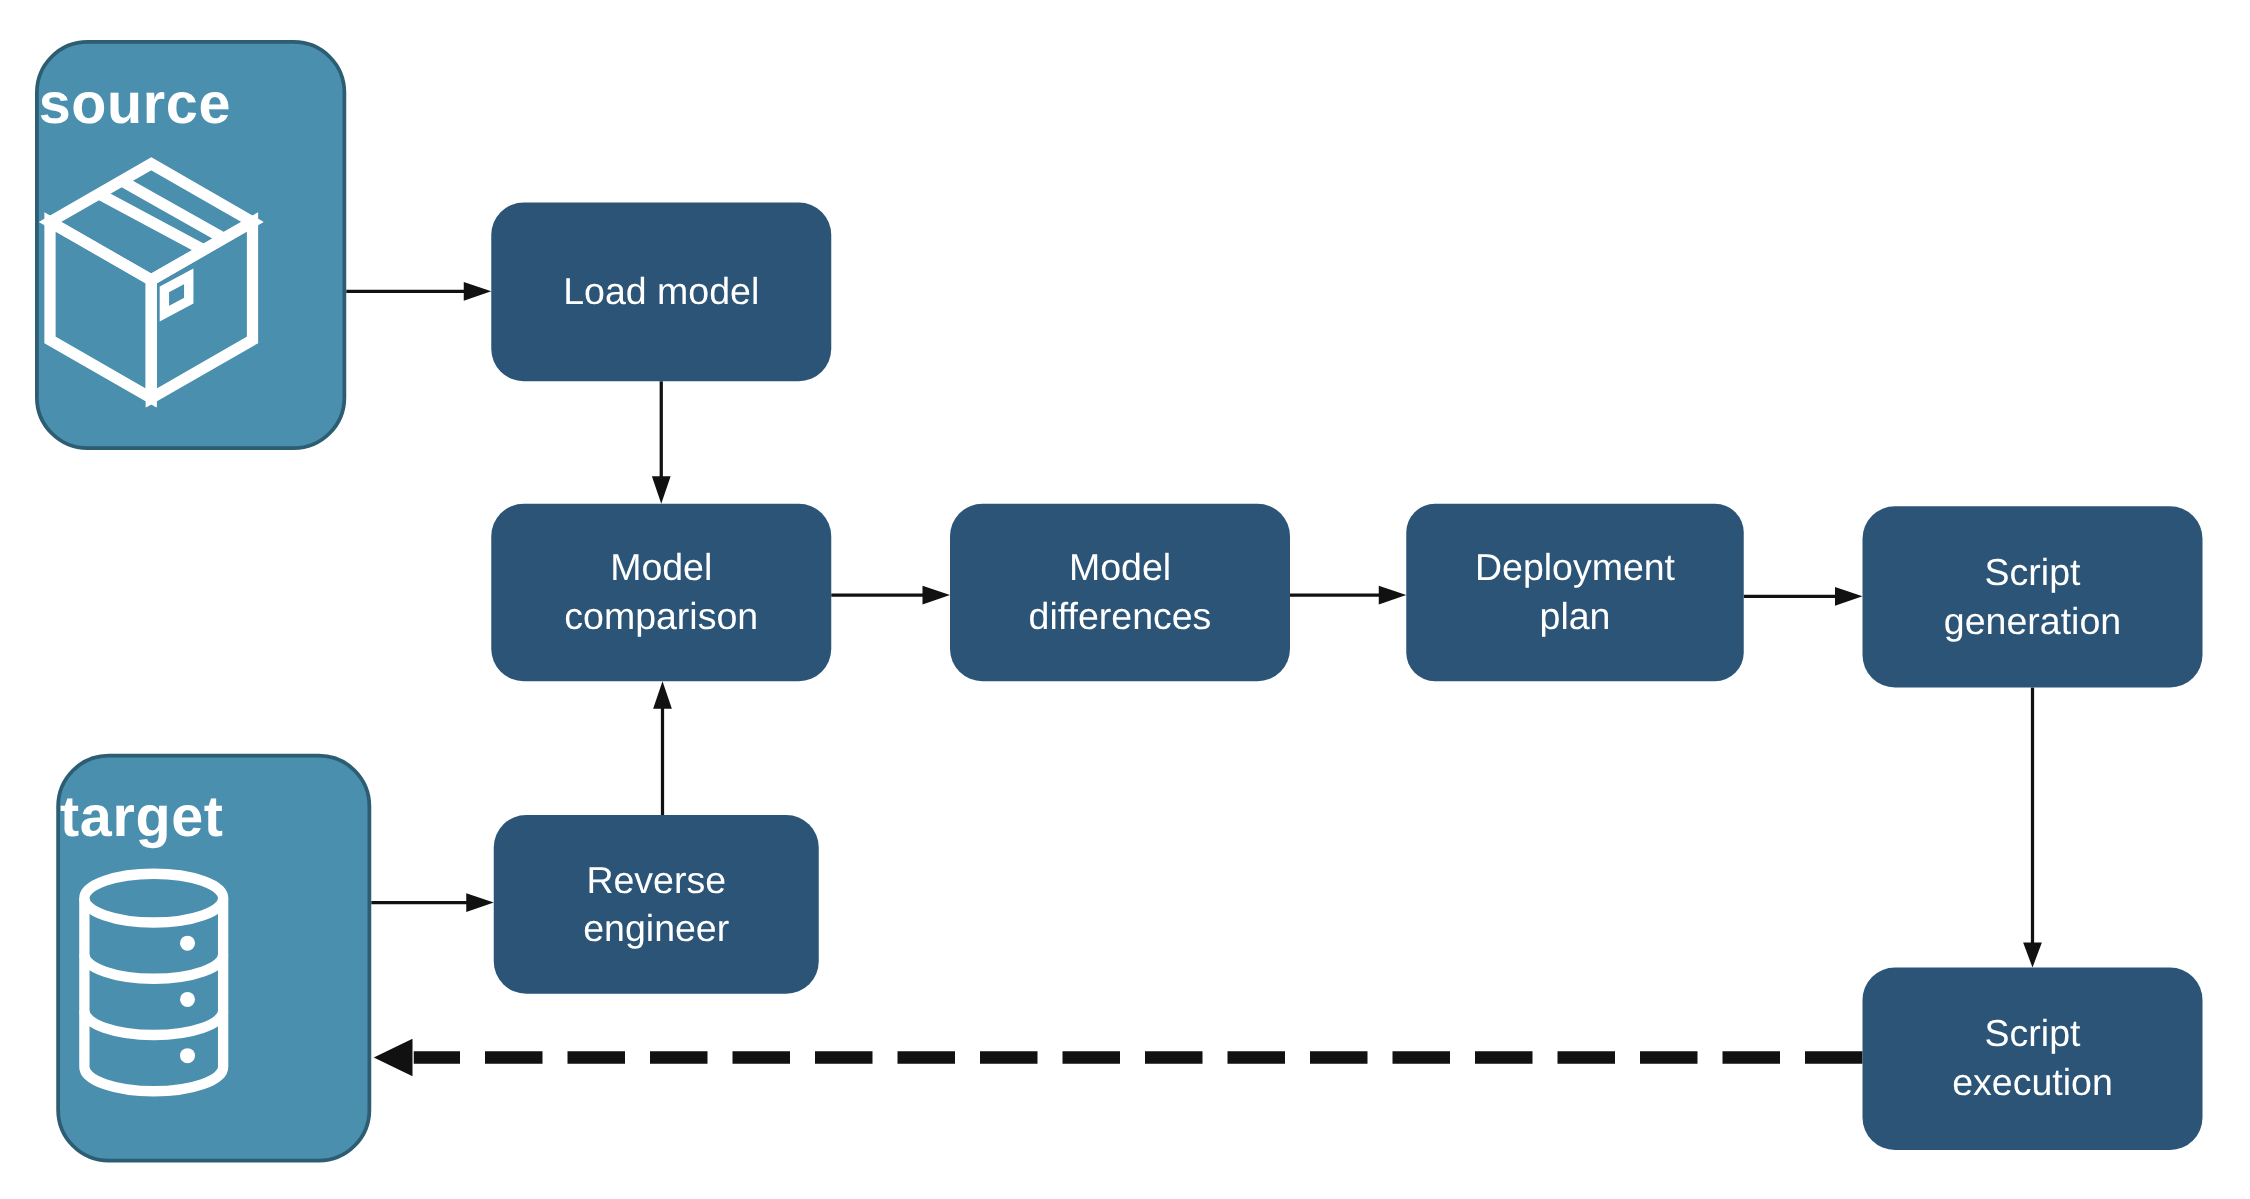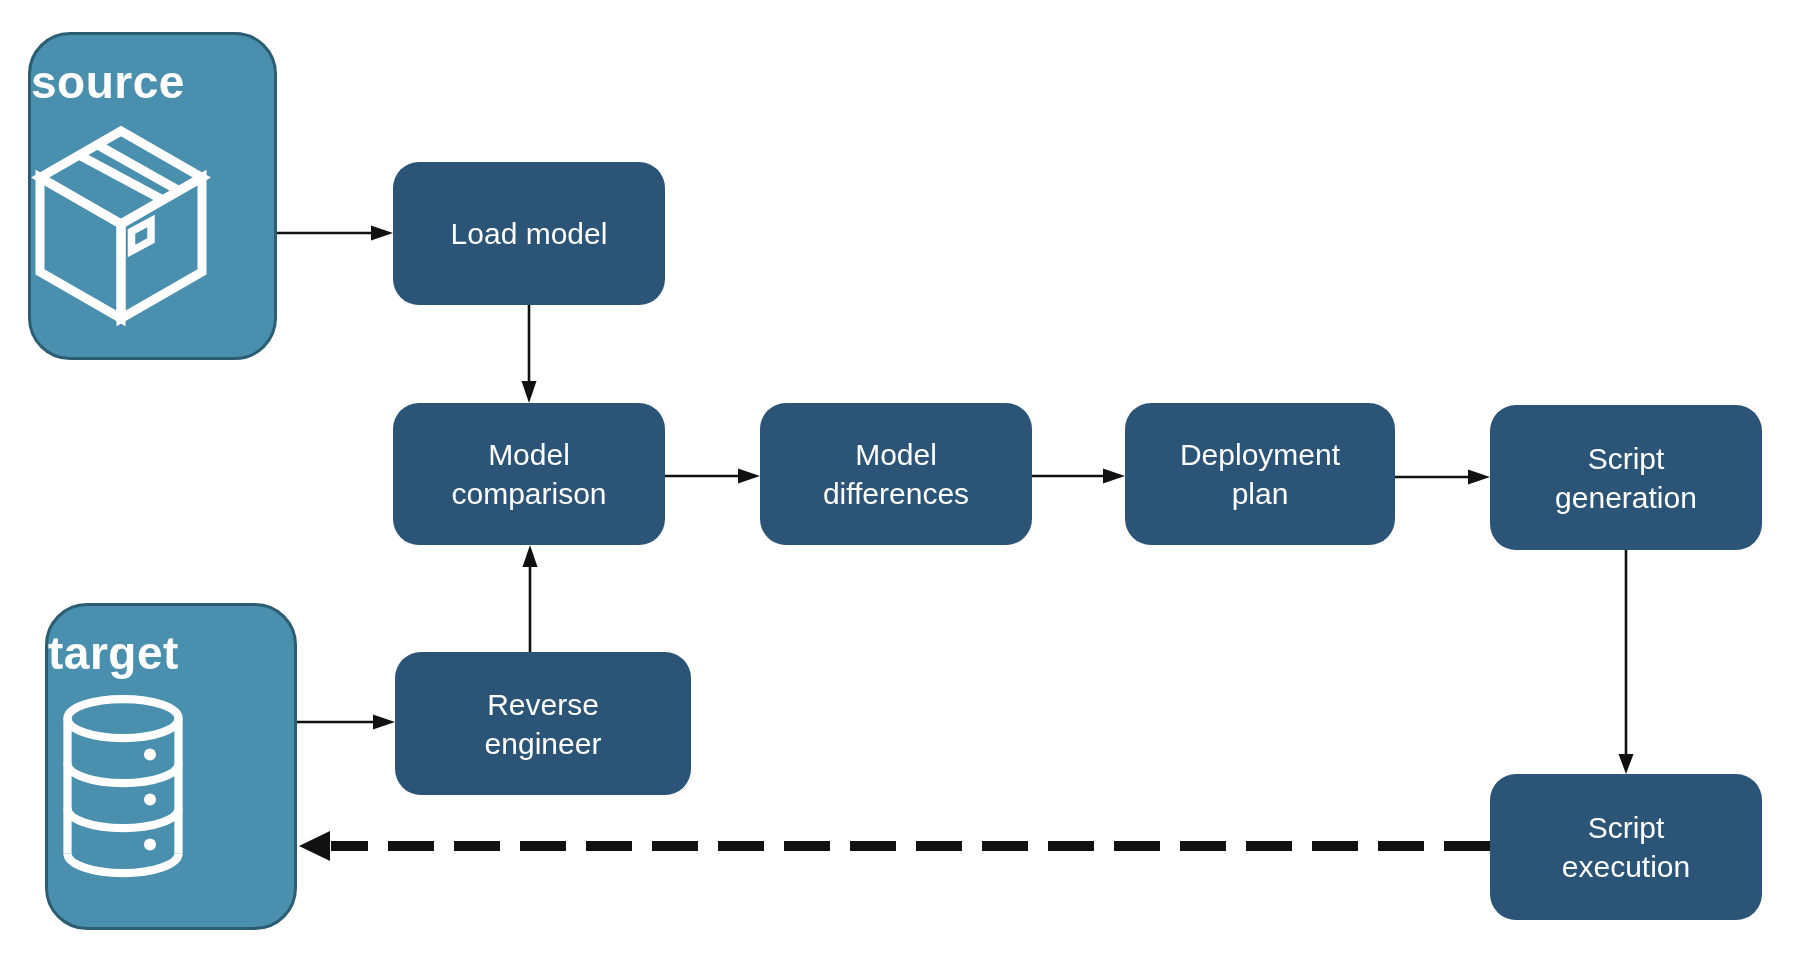--- a/index.html
+++ b/index.html
@@ -54,23 +54,23 @@
   }
   .node-label{
     color:var(--label-text);
     font-size:30px;
     line-height:39px;
     white-space:pre-line;
   }
   #node-load-model       {left:393px;top:162px;width:272px;height:143px;}
   #node-model-comparison {left:393px;top:403px;width:272px;height:142px;}
   #node-model-differences{left:760px;top:403px;width:272px;height:142px;}
-  #node-deployment-plan  {left:1125px;top:403px;width:270px;height:142px;}
+  #node-deployment-plan  {left:1125px;top:403px;width:270px;height:142px;border-radius:23px;}
   #node-script-generation{left:1490px;top:405px;width:272px;height:145px;}
-  #node-reverse-engineer {left:395px;top:652px;width:296px;height:143px;}
+  #node-reverse-engineer {left:395px;top:652px;width:260px;height:143px;}
   #node-script-execution {left:1490px;top:774px;width:272px;height:146px;}
 </style>
 </head>
 <body>
 
 <div class="canvas">
 
   <svg class="connectors" viewBox="0 0 1800 959" xmlns="http://www.w3.org/2000/svg">
     <g class="conn-thin">
       <line x1="277" y1="233" x2="373" y2="233"></line>

